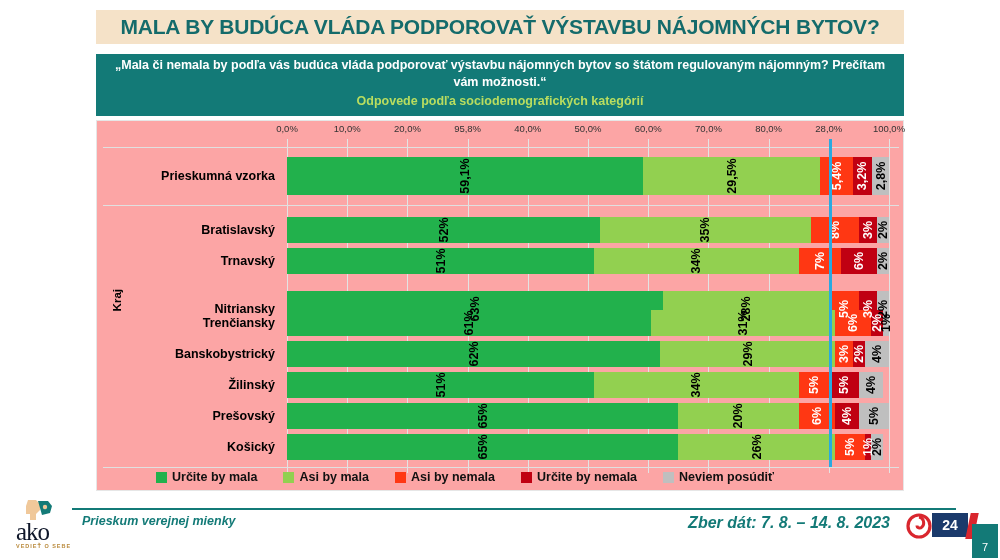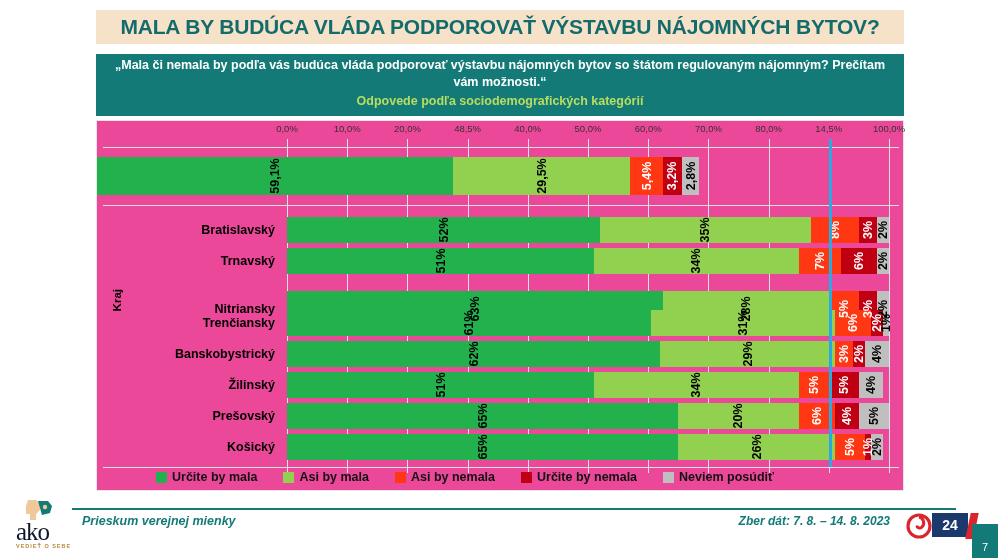--- a/index.html
+++ b/index.html
@@ -34,21 +34,21 @@
     text-align: center; line-height: 1.33;
   }
   .q-sub {
     color: #b9dd5f; font-size: 12.5px; font-weight: bold;
     text-align: center; margin-top: 3px;
   }
 
   
   .chart-panel {
     position: absolute; left: 96px; top: 120px; width: 808px; height: 371px;
-    background: #ec4899; border: 1px solid #e6e6e6;
+    background: #fca5a5; border: 1px solid #e6e6e6;
   }
 
   .axis-row {
     position: absolute; left: 0; top: 0; width: 808px; height: 18px;
   }
   .axis-tick {
     position: absolute; top: 2px; font-size: 9.5px; color: #333;
     transform: translateX(-50%); white-space: nowrap;
   }
 
@@ -110,21 +110,21 @@
   .footer-rule {
     position: absolute; left: 72px; top: 508px; width: 884px; height: 2px;
     background: #137a77;
   }
   .footer-note {
     position: absolute; left: 82px; top: 514px;
     font-size: 12.5px; font-style: italic; font-weight: bold; color: #137a77;
   }
   .footer-date {
     position: absolute; right: 110px; top: 514px;
-    font-size: 12px; font-style: italic; font-weight: bold; color: #137a77;
+    font-size: 16px; font-style: italic; font-weight: bold; color: #137a77;
   }
   .page-num {
     position: absolute; right: 2px; bottom: 2px;
     width: 26px; height: 34px; background: #137a77; color: #fff;
     font-size: 11px; display: flex; align-items: flex-end; justify-content: center;
     padding-bottom: 5px;
   }
 
   
   .ako-logo { position: absolute; left: 14px; top: 498px; width: 74px; height: 58px; }
@@ -163,45 +163,46 @@
   <div class="q-band">
     <div class="q-main">„Mala či nemala by podľa vás budúca vláda podporovať výstavbu nájomných bytov so štátom regulovaným nájomným? Prečítam vám možnosti.“</div>
     <div class="q-sub">Odpovede podľa sociodemografických kategórií</div>
   </div>
 
   <div class="chart-panel">
     <div class="axis-row" id="axis-row">
         <div class="axis-tick" style="left: 190px;">0,0%</div>
         <div class="axis-tick" style="left: 250.2px;">10,0%</div>
         <div class="axis-tick" style="left: 310.4px;">20,0%</div>
-        <div class="axis-tick" style="left: 370.6px;">48,5%</div>
+        <div class="axis-tick" style="left: 370.6px;">95,8%</div>
         <div class="axis-tick" style="left: 430.8px;">40,0%</div>
         <div class="axis-tick" style="left: 491px;">50,0%</div>
         <div class="axis-tick" style="left: 551.2px;">60,0%</div>
         <div class="axis-tick" style="left: 611.4px;">70,0%</div>
         <div class="axis-tick" style="left: 671.6px;">80,0%</div>
-        <div class="axis-tick" style="left: 731.8px;">14,5%</div>
+        <div class="axis-tick" style="left: 731.8px;">28,0%</div>
         <div class="axis-tick" style="left: 792px;">100,0%</div>
       </div>
     <div class="plot" id="plot">
       <div class="gridlines" id="gridlines">
           <div class="gridline" style="left: 190px;"></div>
           <div class="gridline" style="left: 250.2px;"></div>
           <div class="gridline" style="left: 310.4px;"></div>
           <div class="gridline" style="left: 370.6px;"></div>
           <div class="gridline" style="left: 430.8px;"></div>
           <div class="gridline" style="left: 491px;"></div>
           <div class="gridline" style="left: 551.2px;"></div>
           <div class="gridline" style="left: 611.4px;"></div>
           <div class="gridline" style="left: 671.6px;"></div>
           <div class="gridline" style="left: 731.8px;"></div>
           <div class="gridline" style="left: 792px;"></div>
         </div>
       <div class="kraj-label" id="kraj-label" style="top: 150px;">Kraj</div>
     <div class="row" style="top: 18px; height: 38px;">
+          <div class="row-label">Prieskumná vzorka</div>
           <div class="bar" style="width: 602px;">
             <div class="seg" style="width: 355.782px; background: rgb(34, 177, 76);">
               <div class="seg-label lbl-dark">59,1%</div>
             </div>
             <div class="seg" style="width: 177.59px; background: rgb(146, 208, 80);">
               <div class="seg-label lbl-dark">29,5%</div>
             </div>
             <div class="seg" style="width: 32.508px; background: rgb(255, 55, 19);">
               <div class="seg-label lbl-white">5,4%</div>
             </div>

